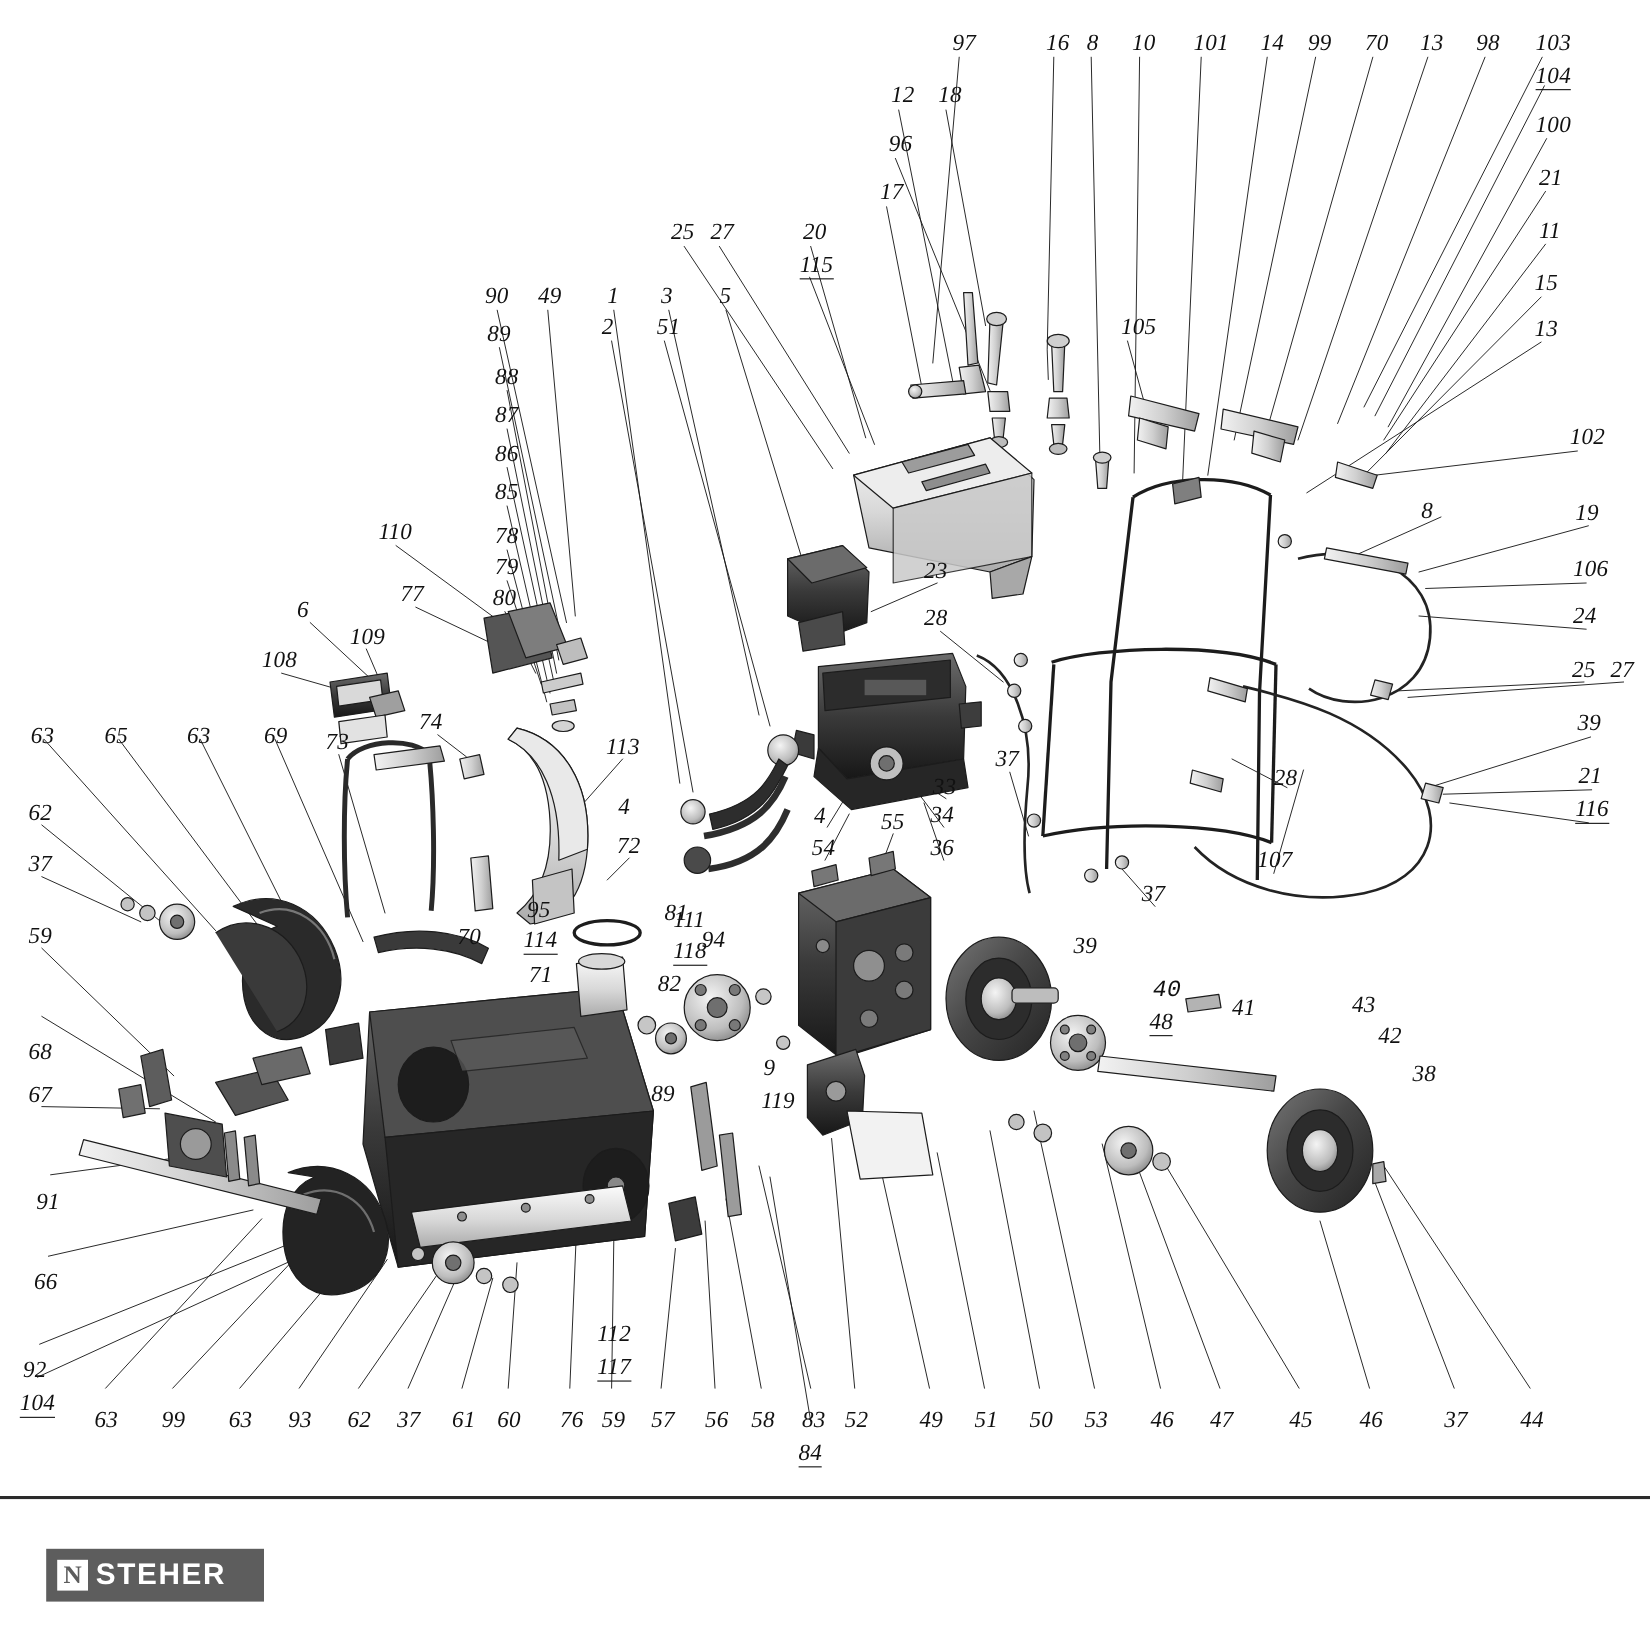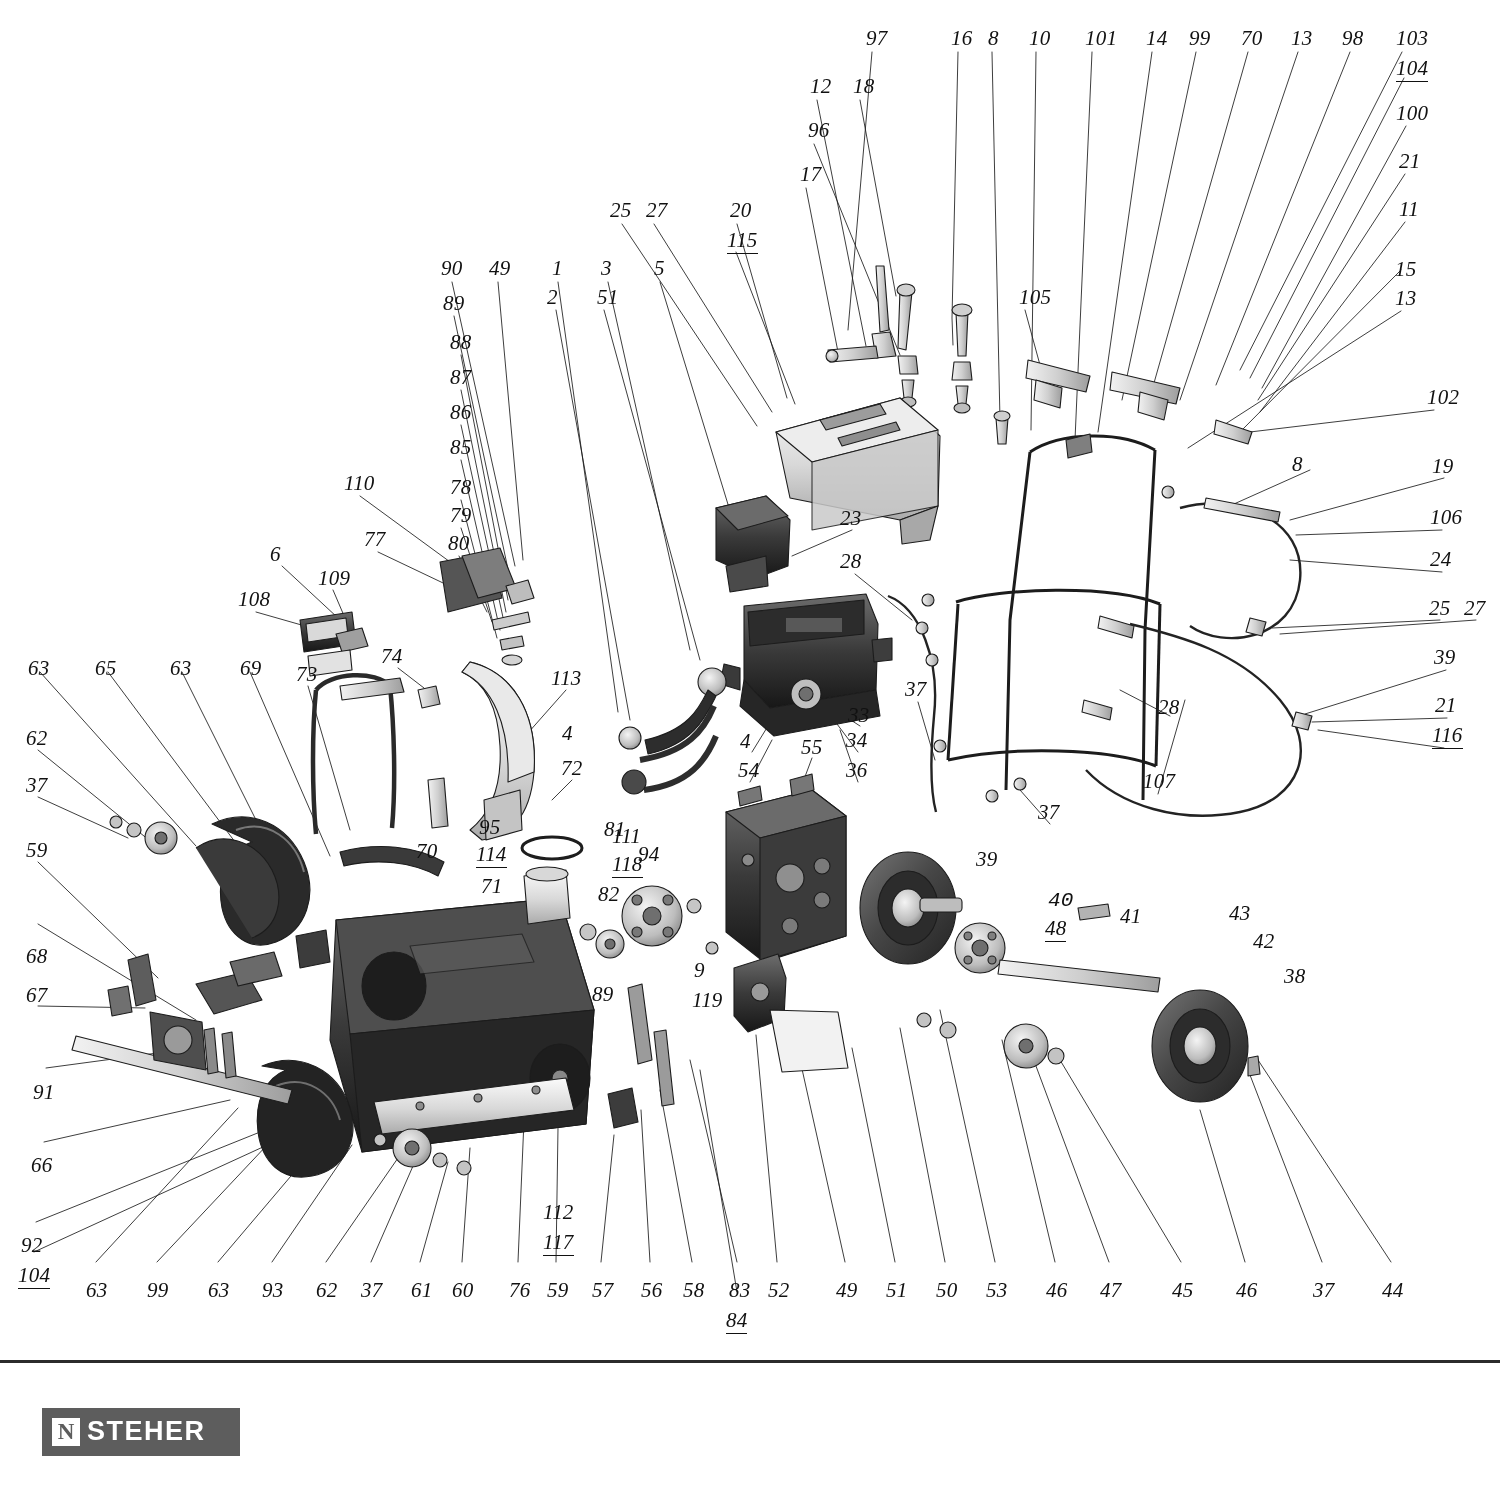--- a/index.html
+++ b/index.html
@@ -541,21 +541,21 @@
         <div class="callout" style="left: 853px; top: 76px;">18</div>
         <div class="callout" style="left: 1396px; top: 103px;">100</div>
         <div class="callout" style="left: 808px; top: 120px;">96</div>
         <div class="callout" style="left: 1399px; top: 151px;">21</div>
         <div class="callout" style="left: 800px; top: 164px;">17</div>
         <div class="callout" style="left: 1399px; top: 199px;">11</div>
         <div class="callout" style="left: 610px; top: 200px;">25</div>
         <div class="callout" style="left: 646px; top: 200px;">27</div>
         <div class="callout" style="left: 730px; top: 200px;">20</div>
         <div class="callout u" style="left: 727px; top: 230px;">115</div>
-        <div class="callout" style="left: 1395px; top: 247px; margin-top: 12px;">15</div>
+        <div class="callout" style="left: 1395px; top: 247px;">15</div>
         <div class="callout" style="left: 441px; top: 258px;">90</div>
         <div class="callout" style="left: 489px; top: 258px;">49</div>
         <div class="callout" style="left: 552px; top: 258px;">1</div>
         <div class="callout" style="left: 601px; top: 258px;">3</div>
         <div class="callout" style="left: 654px; top: 258px;">5</div>
         <div class="callout" style="left: 547px; top: 287px;">2</div>
         <div class="callout" style="left: 597px; top: 287px;">51</div>
         <div class="callout" style="left: 1395px; top: 288px;">13</div>
         <div class="callout" style="left: 443px; top: 293px;">89</div>
         <div class="callout" style="left: 1019px; top: 287px;">105</div>

